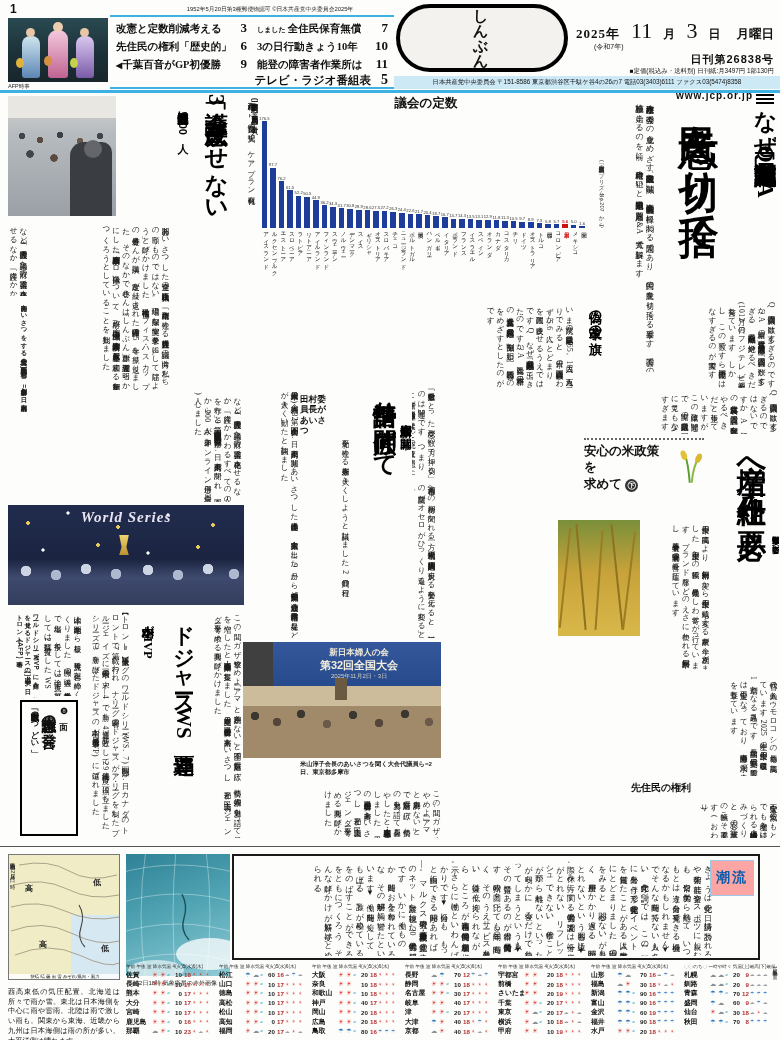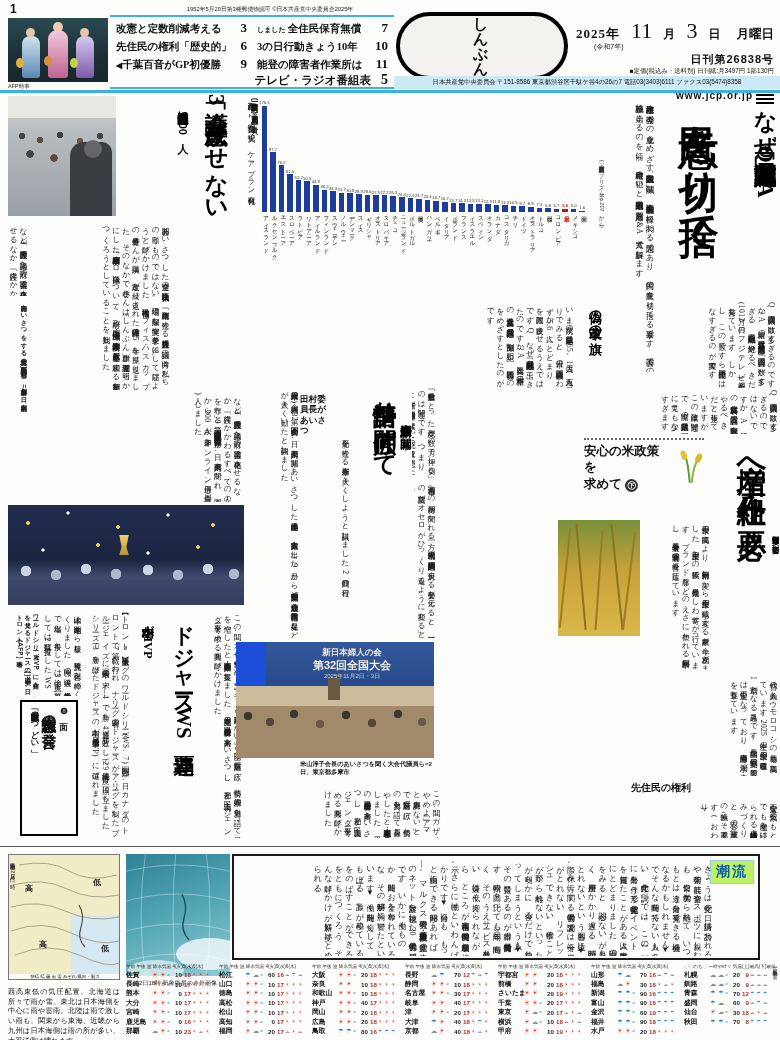--- a/index.html
+++ b/index.html
@@ -62,22 +62,22 @@
   #shii-box { border:2px solid #000; padding:4px 3px; display:flex; align-items:center; justify-content:center;}
   #beika-box { }
   #beika-logo { font-size:19px; font-weight:900; letter-spacing:1px; font-family:"Liberation Sans",sans-serif;}
   #beika-logo .g { color:#2e7d32; } #beika-logo .b { color:#17377e; }
   #beika-dots { border-bottom:2px dotted #666; margin:2px 0 3px; }
   #beika-sub { font-family:"Liberation Serif",serif; font-weight:bold; font-size:12.5px; line-height:1.3; }
   .maru { display:inline-block; background:#333; color:#fff; border-radius:50%;
     width:13px; height:13px; font-size:9px; text-align:center; line-height:13px; font-weight:bold;}
   
   #choryu-box { border:2px solid #1a1a1a; }
-  #choryu-title { background:#bef264; color:#0d5cab; font-weight:900; font-size:14px;
-    padding:2px 5px; letter-spacing:2px; border:1px solid #9cc9e8;}
+  #choryu-title { background:#fca5a5; color:#0d5cab; font-weight:900; font-size:14px;
+    padding:8px 5px; letter-spacing:2px; border:1px solid #9cc9e8;}
   
   #wtable { display:flex; }
   .wgroup { width:93px; }
   .wg-head { font-size:4.6px; color:#333; white-space:nowrap; overflow:hidden; margin-bottom:1px;}
   .wrow { display:flex; align-items:center; height:9.4px; white-space:nowrap; overflow:hidden;}
   .wname { font-weight:bold; font-size:6.8px; width:25px; font-family:"Liberation Serif",serif;}
   .wic { font-size:6.5px; width:8px; text-align:center;}
   .wwave { font-size:5.5px; width:6px; color:#19a0c0; }
   .wnum { font-size:6.2px; font-weight:bold; width:9px; text-align:right; color:#222;}
   .wmini { font-size:4.8px; width:6.5px; text-align:center; opacity:.85;}
@@ -130,21 +130,21 @@
         <span><span>能登の障害者作業所は</span></span>
         <span class="pg">11</span>
       </div>
     </div>
   <div class="abs" style="left:200px;top:72px;width:188px;display:flex;justify-content:flex-end;align-items:baseline;font-family:'Liberation Serif',serif;">
     <span style="font-size:11.5px;font-weight:bold;">テレビ・ラジオ番組表</span>
     <span style="font-size:14px;font-weight:bold;margin-left:10px;">5</span>
   </div>
   <div class="abs rule-blue" style="left:110px;top:87px;width:284px;height:2px;"></div>
 
-  <div class="abs" id="masthead-oval" style="left:396px;top:12px;width:172px;height:68px;">
+  <div class="abs" id="masthead-oval" style="left:396px;top:4px;width:172px;height:68px;">
     <div id="logo-small">しんぶん</div>
   </div>
 
   <div class="abs" style="left:576px;top:18px;width:198px;">
     <div style="display:flex;align-items:baseline;justify-content:space-between;font-family:'Liberation Serif',serif;">
       <span style="font-size:13px;font-weight:bold;letter-spacing:1px;">2025年</span>
       <span style="font-size:22px;">11</span>
       <span style="font-size:12px;font-weight:bold;">月</span>
       <span style="font-size:22px;">3</span>
       <span style="font-size:12px;font-weight:bold;">日</span>
@@ -185,20 +185,21 @@
   <div class="headline-v abs" style="left:190px;top:94px;width:38px;height:296px;font-size:23px;">「介護3大改悪」させない</div>
   <div class="subhead-v abs" style="left:172px;top:104px;width:17px;height:280px;font-size:11px;">全国介護学習交流集会に300人</div>
   <div class="body-v abs" style="left:30px;top:222px;width:140px;height:168px;">開会あいさつした全労連の秋山正臣議長は、「高市政権が進める介護保険見直し議論の方向は私たちの願うものではない。現場の深刻な実態や要求を声にして届けよう」と呼びかけました。市民福祉情報オフィス・ハスカップ主宰の小竹雅子さんが講演し、改定が繰り返された介護保険の25年を振り返りました。そのなかで小竹さんは「しんぶん赤旗」が調査報道で明らかにした「訪問介護事業所ゼロ自治体」について、政府が中山間・人口減少地域の訪問介護事業所の人員配置基準を緩和する新規制をつくろうとしていることを批判しました。</div>
   <div class="body-v abs" style="left:8px;top:222px;width:20px;height:74px;">など「3大介護改悪」の議論を政府の審議会で本格化させるなか、「介護にかかわるすべての人の人権を守れ」と第9回全国介護学習交流集会(同実行委員会主催)が2日、東京都内で開かれ、全国から300人が参加(オンライン併用、会場100人)しました。</div>
   <div class="body-v abs cap" style="left:8px;top:300px;width:20px;height:118px;font-size:6.3px;font-family:'Liberation Sans',sans-serif;font-weight:bold;">開会あいさつをする全労連の秋山正臣議長(右端)と、集会参加者=2日、東京都内</div>
   <div class="body-v abs" style="left:8px;top:392px;width:234px;height:110px;">など「3大介護改悪」の議論を政府の審議会で本格化させるなか、「介護にかかわるすべての人の人権を守れ」と第9回全国介護学習交流集会(同実行委員会主催)が2日、東京都内で開かれ、全国から300人が参加(オンライン併用、会場100人)しました。</div>
 
   <div class="abs v" style="left:246px;top:98px;width:13px;height:190px;font-size:6.4px;font-weight:bold;">第一院(下院)と第二院(上院)の合計(人)</div>
   <div id="chart" class="abs" style="left:260px;top:96px;width:332px;height:204px;">
     <div id="chart-title">
+        <div>議会の定数</div>
       </div>
     <div id="bars">
         <div class="bar-col">
           <div class="bar-val">176.5</div>
           <div class="bar" style="height: 108px;"></div>
         </div>
         <div class="bar-col">
           <div class="bar-val">97.7</div>
           <div class="bar" style="height: 59.7824px;"></div>
         </div>
@@ -430,21 +431,21 @@
   <div class="body-v abs" style="left:558px;top:798px;width:220px;height:40px;">不安定な気象のもとでも増産を続けられる価格保障・所得補償の仕組みづくりと、安心の米政策への転換こそ必要です。(おわり)</div>
 
   <div class="abs" style="left:300px;top:394px;width:34px;height:34px;font-size:8.6px;font-weight:bold;line-height:1.2;">田村委員長があいさつ</div>
   <div class="headline-v abs" style="left:352px;top:385px;width:44px;height:212px;font-size:23.5px;">情勢語り仲間広げて</div>
   <div class="subhead-v abs" style="left:395px;top:416px;width:17px;height:172px;font-size:11.5px;font-family:'Liberation Serif',serif;">新婦人全国大会が開幕</div>
   <div class="body-v abs" style="left:302px;top:434px;width:48px;height:202px;">平和を進める新婦人を大きくしようと討議しました。2日間の日程。</div>
   <div class="body-v abs" style="left:255px;top:386px;width:44px;height:252px;">新日本婦人の会(新婦人)の第32回全国大会が2日、東京都内で開幕。あいさつした米山淳子会長は、大会議案を出した9月から右傾化反動潮流や自公連立崩壊、高市早苗政権の発足など情勢が大きく動いたと強調しました。</div>
   <div class="body-v abs" style="left:414px;top:480px;width:22px;height:158px;">高市首相への期待が聞かれる一方、大軍拡増税や選択的夫婦別姓に反対する姿勢を伝えると、対話相手の態度が「オセロがひっくり返るように変わる」と紹介。</div>
   <div class="body-v abs" style="left:198px;top:610px;width:44px;height:228px;">この間、「ガザ攻撃やめよ」「アマと差別許さない」と全国で宣伝対話を広げ、情勢と新婦人の魅力を語って会員を増やしたと大会議案・補正案を提案しました。日本共産党の田村智子委員長が来賓あいさつし、平和と民主主義、ジェンダー平等を求める共同を呼びかけました。</div>
 
-  <div class="photo" style="left:236px;top:642px;width:198px;height:116px;background:#1d4ed8;">
+  <div class="photo" style="left:243px;top:642px;width:198px;height:116px;background:#404040;">
     <div class="abs" style="left:30px;top:0;width:168px;height:44px;background:linear-gradient(#35589c,#274a8c);"></div>
     <div class="abs" style="left:46px;top:5px;width:140px;text-align:center;color:#efe9d8;font-size:8.5px;font-weight:bold;">新日本婦人の会</div>
     <div class="abs" style="left:46px;top:16px;width:140px;text-align:center;color:#f3eedd;font-size:11px;font-weight:bold;">第32回全国大会</div>
     <div class="abs" style="left:46px;top:30px;width:140px;text-align:center;color:#d8d4c2;font-size:6px;">2025年11月2日・3日</div>
     <div class="abs" style="left:0;top:44px;width:198px;height:20px;background:#cdbc9b;"></div>
     <div class="abs" style="left:92px;top:36px;width:12px;height:22px;background:#6b5a42;"></div>
     <div class="abs" style="left:0;bottom:0;width:198px;height:52px;background:
       radial-gradient(circle at 12px 10px,#3a3630 4px,transparent 4.5px),
       radial-gradient(circle at 34px 16px,#56453a 4px,transparent 4.5px),
       radial-gradient(circle at 58px 8px,#3a3630 4px,transparent 4.5px),
@@ -462,20 +463,21 @@
       radial-gradient(circle at 20px 18px,#e8c95a 1.6px,transparent 2px),
       radial-gradient(circle at 60px 8px,#fff 1.4px,transparent 1.8px),
       radial-gradient(circle at 110px 22px,#e8c95a 1.6px,transparent 2px),
       radial-gradient(circle at 160px 10px,#fff 1.4px,transparent 1.8px),
       radial-gradient(circle at 205px 20px,#e8c95a 1.6px,transparent 2px),
       radial-gradient(circle at 35px 45px,#fff 1.4px,transparent 1.8px),
       radial-gradient(circle at 90px 40px,#e8c95a 1.6px,transparent 2px),
       radial-gradient(circle at 140px 48px,#fff 1.4px,transparent 1.8px),
       radial-gradient(circle at 190px 42px,#e8c95a 1.6px,transparent 2px),
       linear-gradient(180deg,#222c4e 0%,#1a2440 60%,#2c3350 100%);">
+    <div class="abs serif" style="left:0;top:4px;width:236px;text-align:center;color:#e8e4f2;font-size:15px;font-style:italic;font-weight:bold;letter-spacing:1px;">World Series</div>
     <div class="abs" style="left:108px;top:30px;width:16px;height:20px;background:linear-gradient(#f0d670,#b8922e);clip-path:polygon(20% 0,80% 0,65% 60%,80% 100%,20% 100%,35% 60%);"></div>
     <div class="abs" style="left:0;bottom:0;width:236px;height:46px;background:
       radial-gradient(circle at 18px 12px,#cdd4e4 5px,transparent 5.5px),
       radial-gradient(circle at 48px 16px,#aeb8cf 5px,transparent 5.5px),
       radial-gradient(circle at 78px 10px,#cdd4e4 5px,transparent 5.5px),
       radial-gradient(circle at 108px 15px,#aeb8cf 5px,transparent 5.5px),
       radial-gradient(circle at 140px 11px,#cdd4e4 5px,transparent 5.5px),
       radial-gradient(circle at 170px 16px,#aeb8cf 5px,transparent 5.5px),
       radial-gradient(circle at 200px 10px,#cdd4e4 5px,transparent 5.5px),
       radial-gradient(circle at 226px 15px,#aeb8cf 5px,transparent 5.5px),

